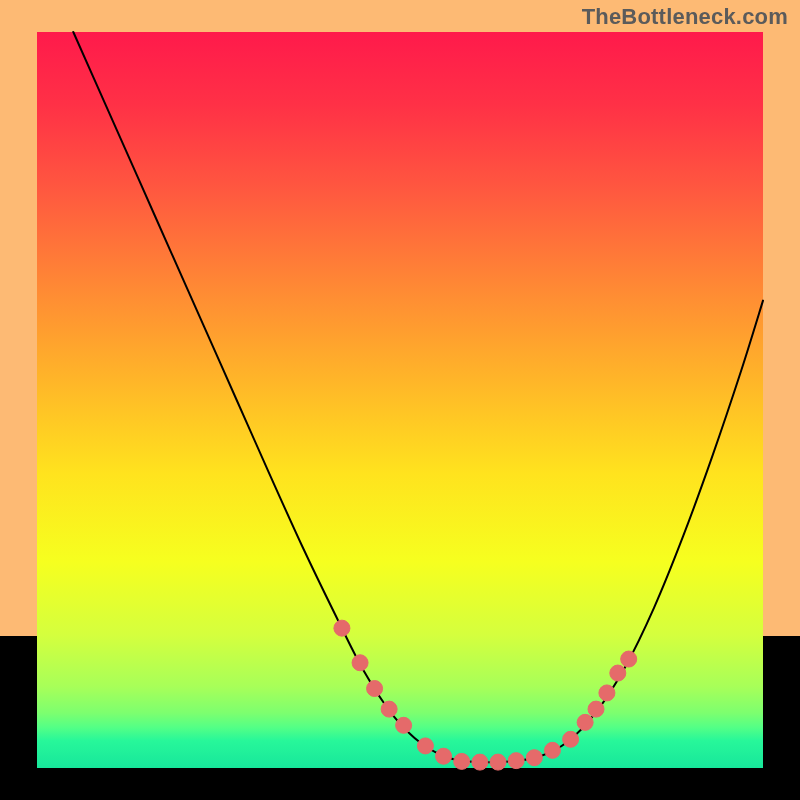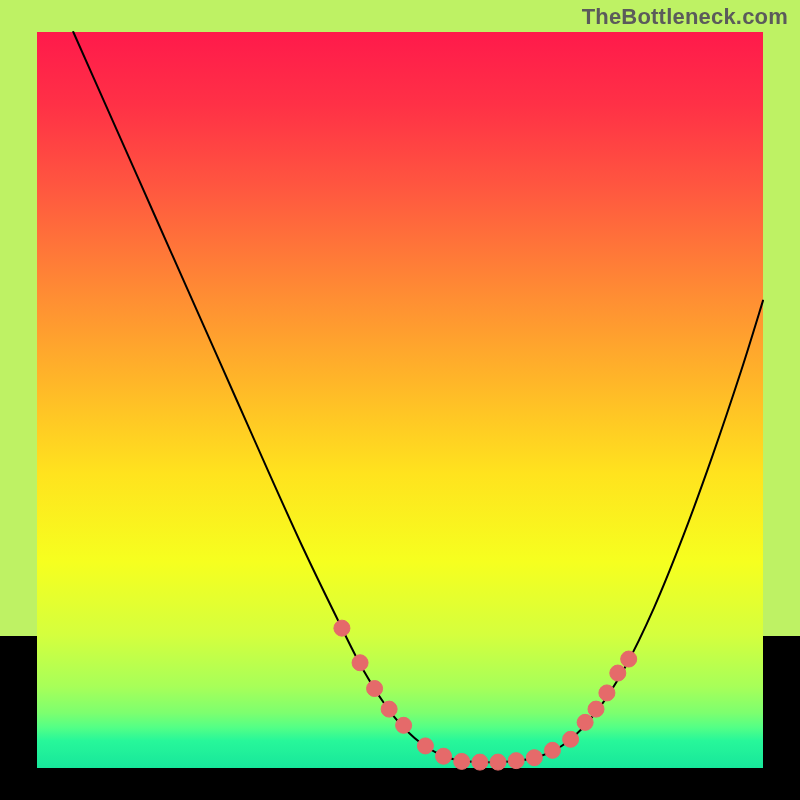--- a/index.html
+++ b/index.html
@@ -7,21 +7,21 @@
     padding: 0;
     width: 800px;
     height: 800px;
     background: #000;
     overflow: hidden;
   }
   .stage {
     position: relative;
     width: 800px;
     height: 636px;
-    background: #bef264;
+    background: #fdba74;
   }
   .watermark {
     position: absolute;
     top: 4px;
     right: 12px;
     font-family: Arial, Helvetica, sans-serif;
     font-size: 22px;
     font-weight: 600;
     color: #5b5b5b;
     letter-spacing: 0.2px;

